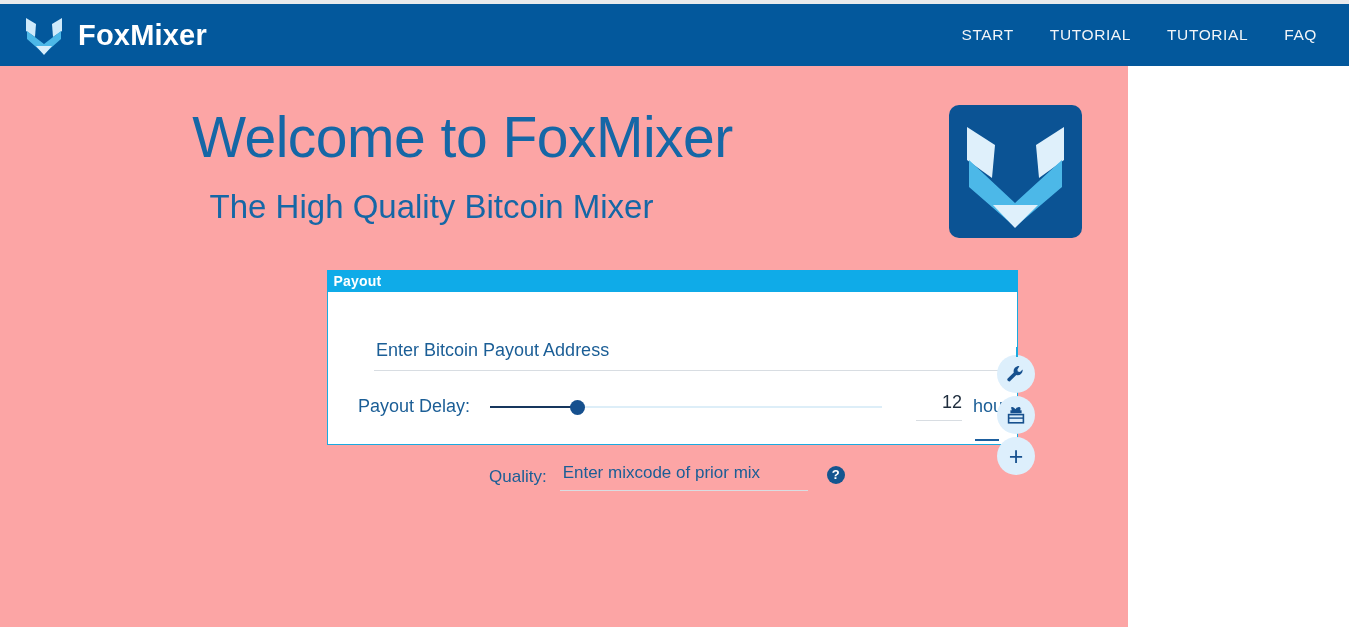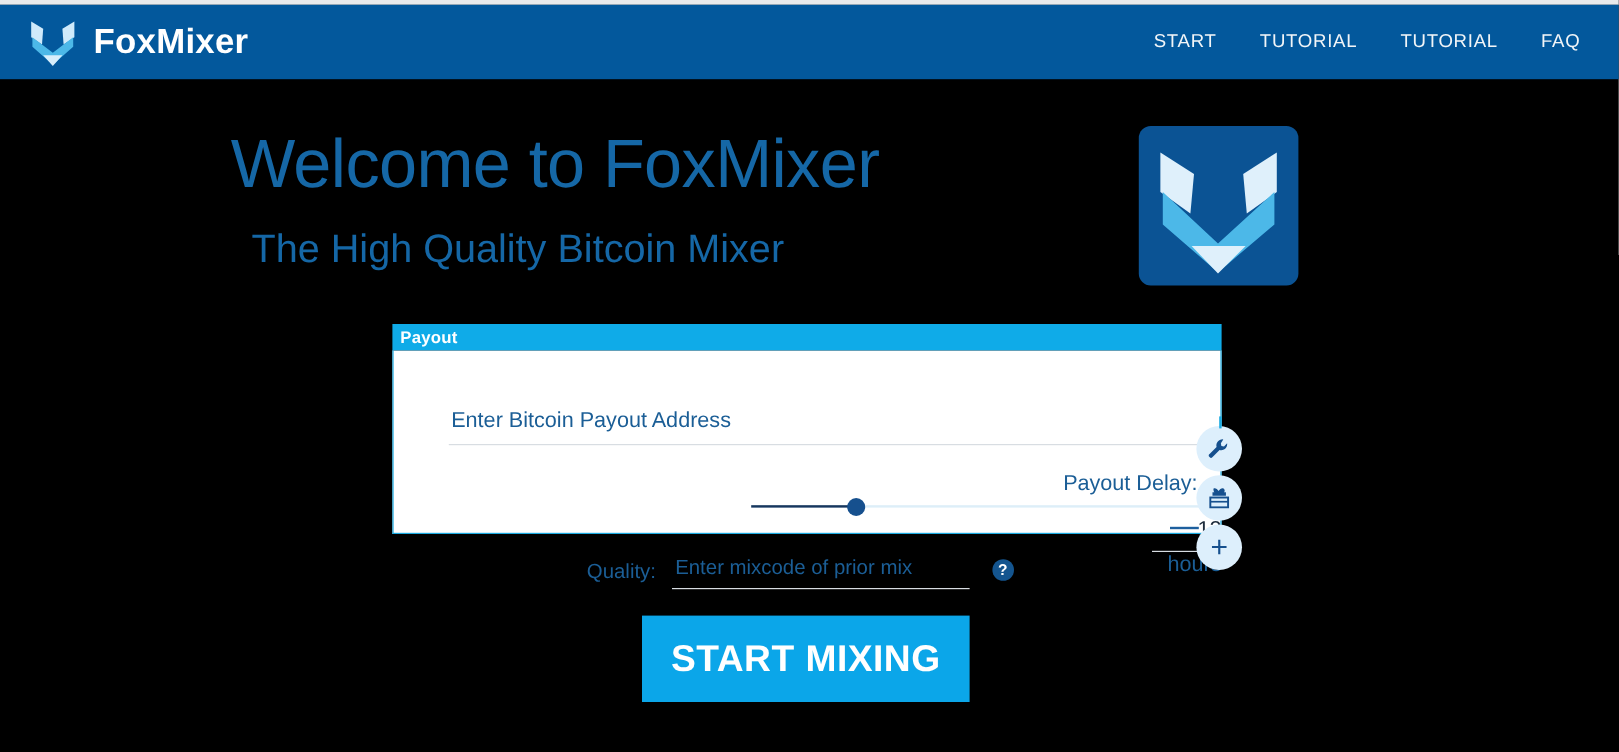--- a/index.html
+++ b/index.html
@@ -9,23 +9,23 @@
   body {
     width: 1349px;
     height: 627px;
     background: #ffffff;
     font-family: "Liberation Sans", sans-serif;
     overflow: hidden;
   }
 
   .page {
     position: relative;
-    width: 1349px;
+    width: 1128px;
     height: 627px;
-    background: #000000;
+    background: #fca5a5;
   }
 
   
   .top-strip {
     position: absolute;
     top: 0; left: 0;
     width: 1349px;
     height: 4px;
     background: #e9eaec;
   }
@@ -170,22 +170,21 @@
     color: #1b5e96;
     opacity: 1;
   }
 
   .delay-row {
     position: absolute;
     left: 30px;
     top: 100px;
     width: 660px;
     display: flex;
-    align-items: flex-end;
-    flex-direction: column;
+    align-items: center;
   }
   .delay-label {
     color: #1b5e96;
     font-size: 18px;
     white-space: nowrap;
     margin-right: 20px;
   }
   .slider-wrap {
     position: relative;
     width: 392px;
@@ -436,15 +435,14 @@
       <span class="tool-plus">+</span>
     </button>
   </div>
 
   <div class="mixcode-row">
     <span class="mixcode-label">Quality:</span>
     <input class="mixcode-input" type="text" value="" placeholder="Enter mixcode of prior mix" style="">
     <span class="help-badge">?</span>
   </div>
 
-  <button class="start-button">START MIXING</button>
 
 </div>
 
 </body></html>

